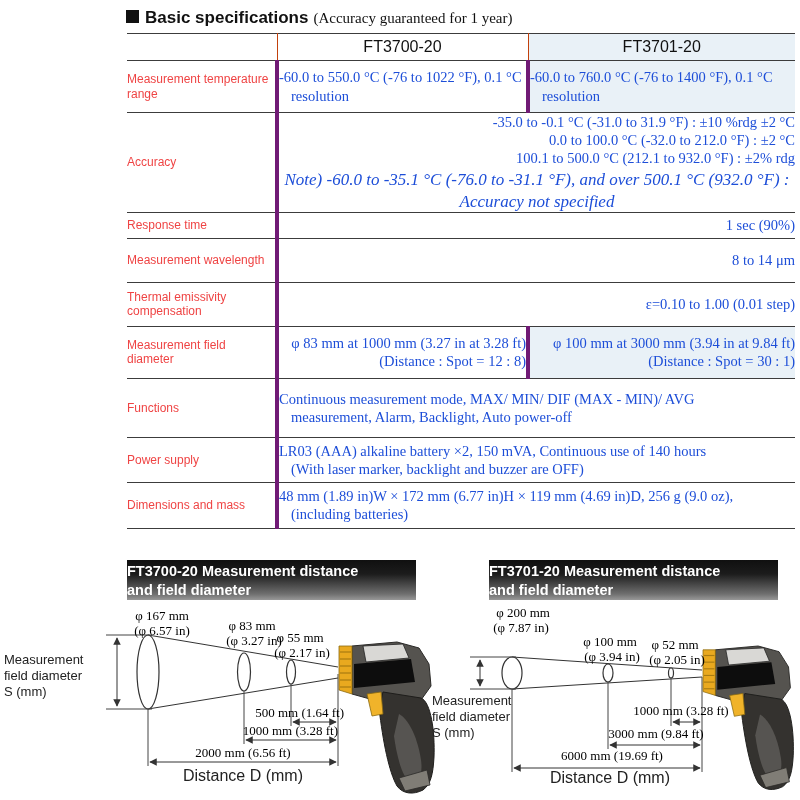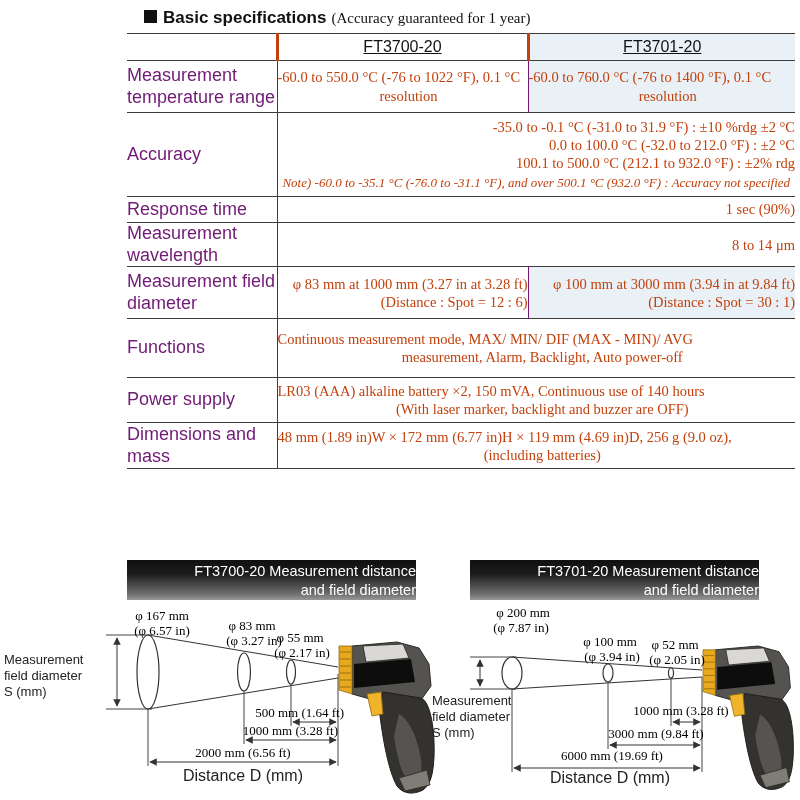--- a/index.html
+++ b/index.html
@@ -1,43 +1,43 @@
 <!DOCTYPE html>
 <html><head>
 <meta charset="utf-8">
 <style>
   html,body{margin:0;padding:0;background:#fff;}
   .page{position:relative;width:800px;height:800px;background:#ffffff;overflow:hidden;
         font-family:"Liberation Sans",sans-serif;color:#111;}
   
-  .title-row{position:absolute;left:144px;top:8px;white-space:nowrap;}
+  .title-row{position:absolute;left:126px;top:8px;white-space:nowrap;}
   .title-bullet{display:inline-block;width:13px;height:13px;background:#111;margin-right:6px;}
   .title-main{font-size:17px;font-weight:bold;color:#111;}
   .title-sub{font-family:"Liberation Serif",serif;font-size:15px;color:#111;margin-left:5px;}
   
   table.spec{position:absolute;left:127px;top:33px;width:668px;border-collapse:collapse;
              table-layout:fixed;border-top:1.5px solid #3c3c3c;border-bottom:1.5px solid #3c3c3c;}
   table.spec tr{border-bottom:1px solid #3c3c3c;}
   table.spec td{padding:0;vertical-align:middle;overflow:hidden;}
-  td.lbl{font-size:18px;line-height:1.2;padding:2px 2px 2px 6px;color:#701a75;}
-  td.cval{border-left:1px solid #701a75;font-family:"Liberation Serif",serif;font-size:14.5px;
-          line-height:1.25;color:#c2410c;padding:2px 4px;}
+  td.lbl{font-size:12px;line-height:1.2;padding:2px 2px 2px 6px;color:#ef4444;}
+  td.cval{border-left:4px solid #701a75;font-family:"Liberation Serif",serif;font-size:14.5px;
+          line-height:1.25;color:#1d4ed8;padding:2px 4px;}
   td.hl{background:#e9f1f7;margin-top:32px;}
-  td.model{font-size:16px;text-align:center;color:#111;border-left:3px solid #c2410c;text-decoration:underline;}
+  td.model{font-size:16px;text-align:center;color:#111;border-left:1px solid #c2410c;}
   .c{text-align:right;}
   .nw{white-space:nowrap;}
   .small{font-size:13.5px;}
-  .ind{padding-left:12px;text-align:center;}
-  .note{font-style:italic;font-size:13px;text-align:center;margin-top:2px;}
+  .ind{padding-left:12px;}
+  .note{font-style:italic;font-size:17px;text-align:center;margin-top:2px;}
   
-  .banner{position:absolute;width:289px;height:40px;text-align:right;color:#fff;
+  .banner{position:absolute;width:289px;height:40px;text-align:left;color:#fff;
           font-size:14.5px;line-height:1.32;padding-top:2px;box-sizing:border-box;
-          background:linear-gradient(to bottom,#101010 0%,#1c1c1c 35%,#6f6f6f 85%,#989898 100%);}
+          background:linear-gradient(to bottom,#101010 0%,#1c1c1c 35%,#6f6f6f 85%,#989898 100%);font-weight:bold;}
   .banner.b-left{left:127px;top:560px;}
-  .banner.b-right{left:470px;top:560px;}
+  .banner.b-right{left:489px;top:560px;}
   svg text{fill:#000;}
   .ser{font-family:"Liberation Serif",serif;font-size:13px;}
   .sans13{font-family:"Liberation Sans",sans-serif;font-size:13px;fill:#222;}
   .sans16{font-family:"Liberation Sans",sans-serif;font-size:16px;fill:#222;}
 </style>
 </head>
 <body>
 
 <div class="page">
 
@@ -78,25 +78,29 @@
       </td>
     </tr>
     <tr style="height:26px">
       <td class="lbl">Response time</td>
       <td class="cval c" colspan="2">1 sec (90%)</td>
     </tr>
     <tr style="height:44px">
       <td class="lbl">Measurement wavelength</td>
       <td class="cval c" colspan="2">8 to 14 μm</td>
     </tr>
+    <tr style="height:44px">
+      <td class="lbl">Thermal emissivity compensation</td>
+      <td class="cval c" colspan="2">ε=0.10 to 1.00 (0.01 step)</td>
+    </tr>
     <tr style="height:52px">
       <td class="lbl">Measurement field diameter</td>
       <td class="cval small">
         <div class="c nw">φ 83 mm at 1000 mm (3.27 in at 3.28 ft)</div>
-        <div class="c">(Distance : Spot = 12 : 6)</div>
+        <div class="c">(Distance : Spot = 12 : 8)</div>
       </td>
       <td class="cval small hl">
         <div class="c nw">φ 100 mm at 3000 mm (3.94 in at 9.84 ft)</div>
         <div class="c">(Distance : Spot = 30 : 1)</div>
       </td>
     </tr>
     <tr style="height:59px">
       <td class="lbl">Functions</td>
       <td class="cval" colspan="2">
         <div>Continuous measurement mode, MAX/ MIN/ DIF (MAX - MIN)/ AVG</div>

